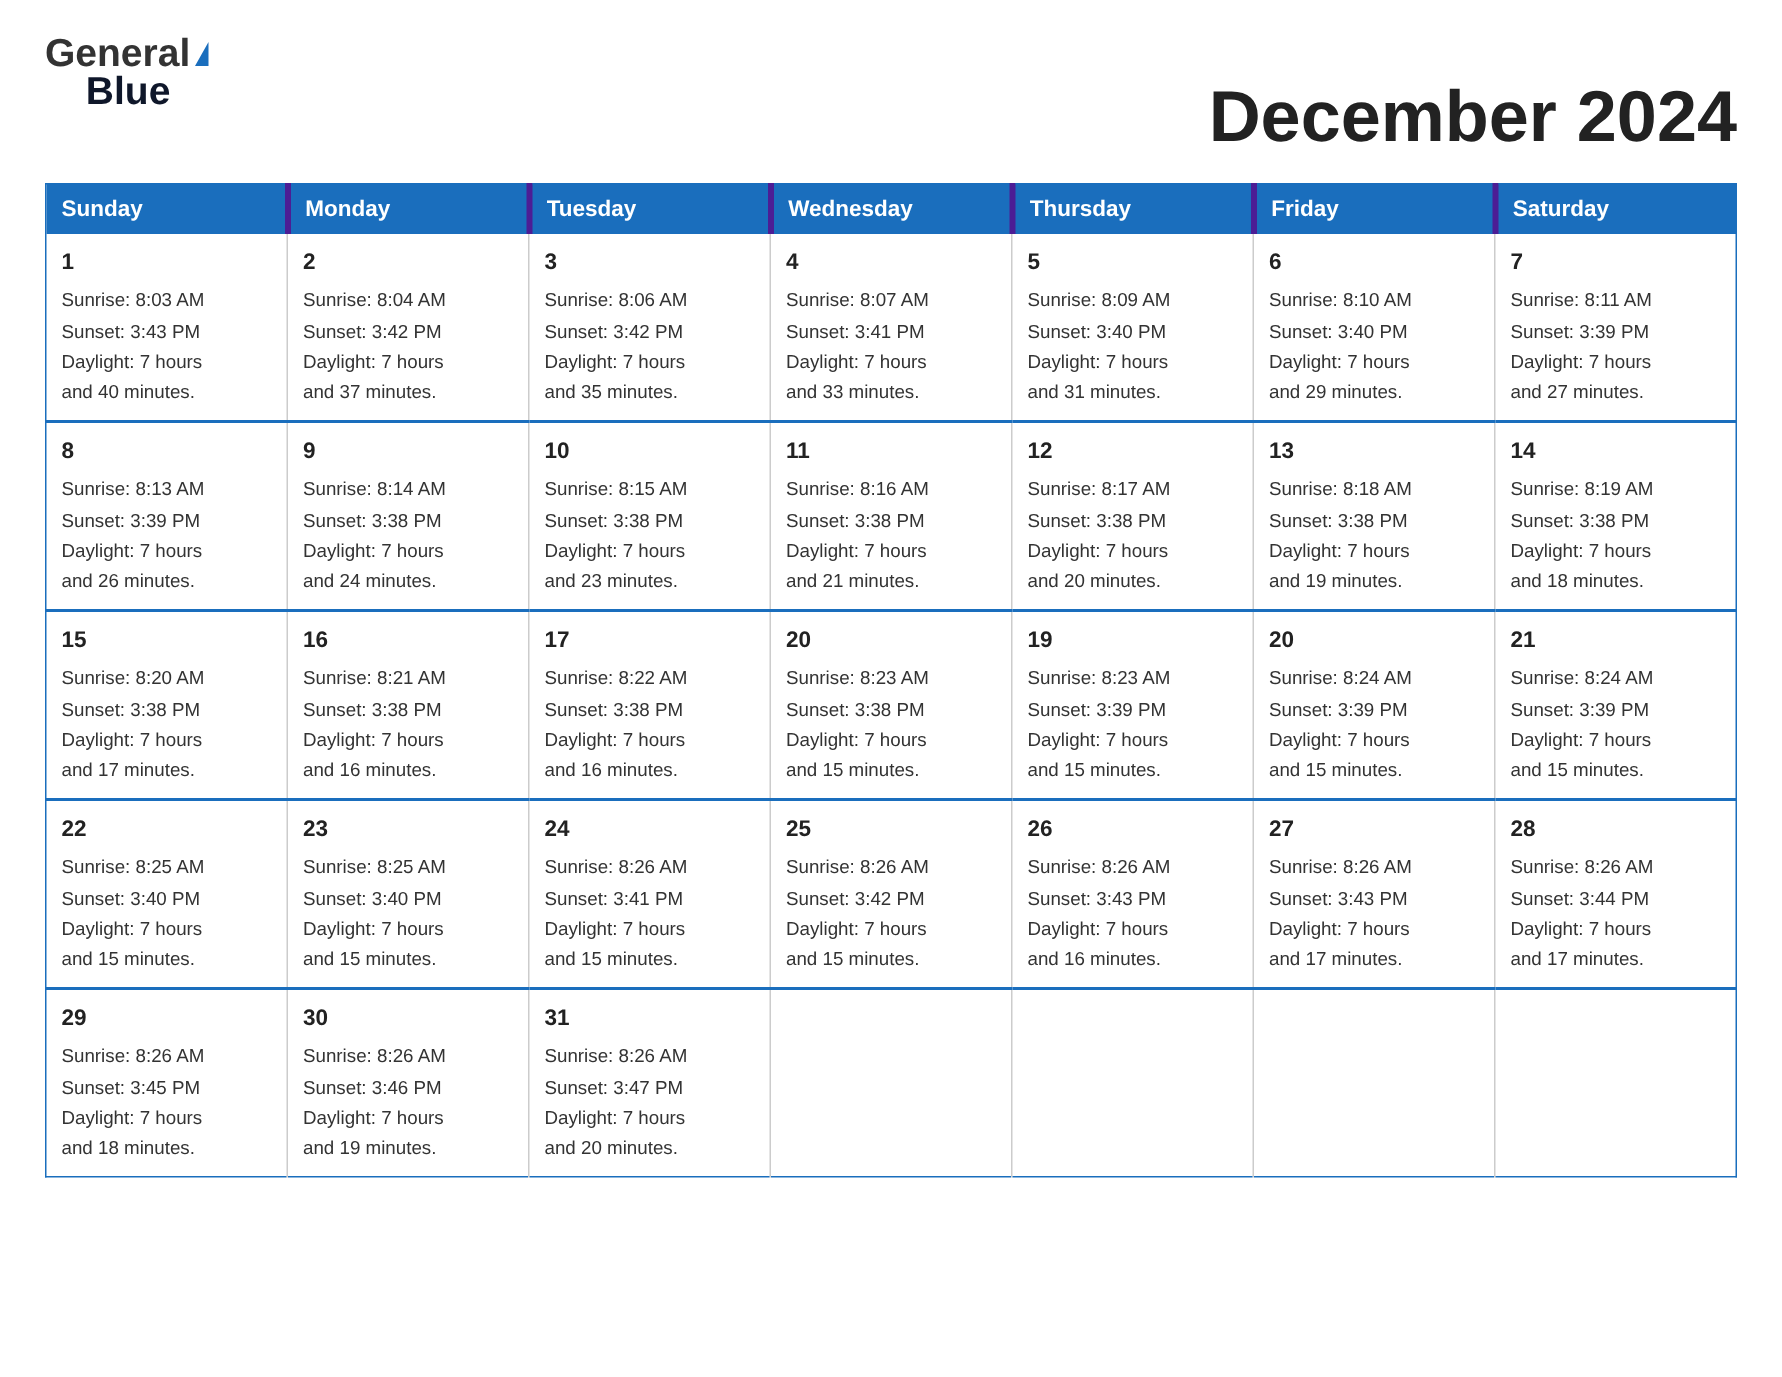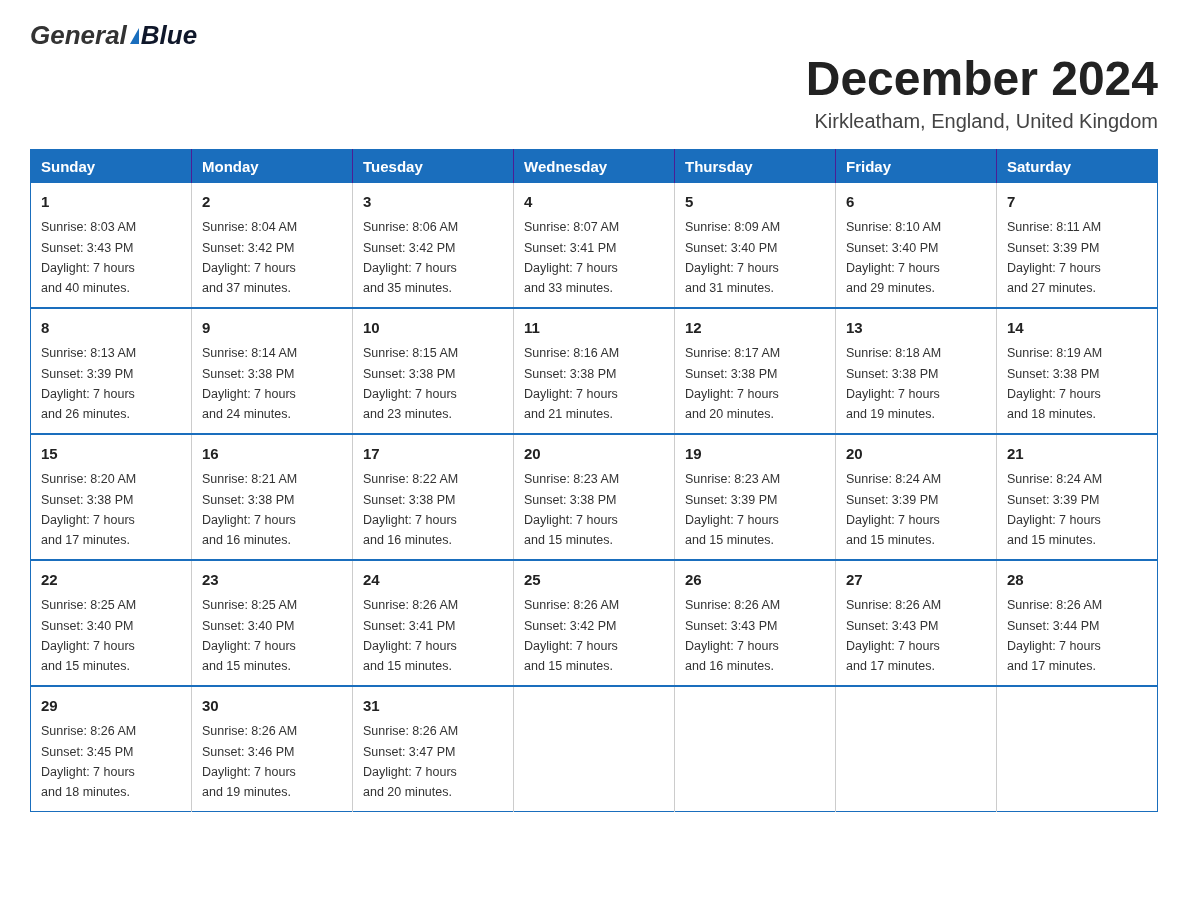--- a/index.html
+++ b/index.html
@@ -36,21 +36,21 @@
       border-collapse: collapse;
       border: 1px solid #1a6ebd;
     }
     .calendar-table th {
       background-color: #1a6ebd;
       color: #fff;
       padding: 8px 10px;
       font-size: 15px;
       font-weight: bold;
       text-align: left;
-      border-right: 1px solid #4c1d95;
+      border-right: 4px solid #4c1d95;
     }
     .calendar-table th:last-child {
       border-right: none;
     }
     .calendar-table td {
       vertical-align: top;
       padding: 8px 10px;
       border-right: 1px solid #ccc;
       border-bottom: 2px solid #1a6ebd;
       width: calc(100% / 7);
@@ -76,23 +76,22 @@
       font-size: 12.5px;
       color: #333;
       line-height: 1.55;
       text-align: right;
     }
     .empty-cell {
       background: #fff;
     }
     .logo-wrapper {
       display: flex;
-      flex-direction: row;
-      align-items: flex-end;
-      font-style: italic;
+      flex-direction: column;
+      align-items: center;
     }
     .logo-row {
       display: flex;
       align-items: center;
     }
     .logo-triangle {
       display: inline-block;
       width: 0;
       height: 0;
       border-left: 9px solid transparent;
@@ -109,21 +108,20 @@
 <div class="header-area">
   <div class="logo-wrapper">
     <div class="logo-row">
       <span style="font-size:26px;font-weight:bold;color:#333;font-family:Arial,sans-serif;">General</span>
       <span class="logo-triangle"></span>
     </div>
     <span style="font-size:26px;font-weight:bold;color:#0f172a;font-family:Arial,sans-serif;margin-top:-6px;margin-left:2px;">Blue</span>
   </div>
   <div class="title-area">
     <div class="month-title">December 2024</div>
-    <div class="location-title">Kirkleatham, England, United Kingdom</div>
   </div>
 </div>
 
 <table class="calendar-table">
   <thead>
     <tr>
       <th>Sunday</th>
       <th>Monday</th>
       <th>Tuesday</th>
       <th>Wednesday</th>

